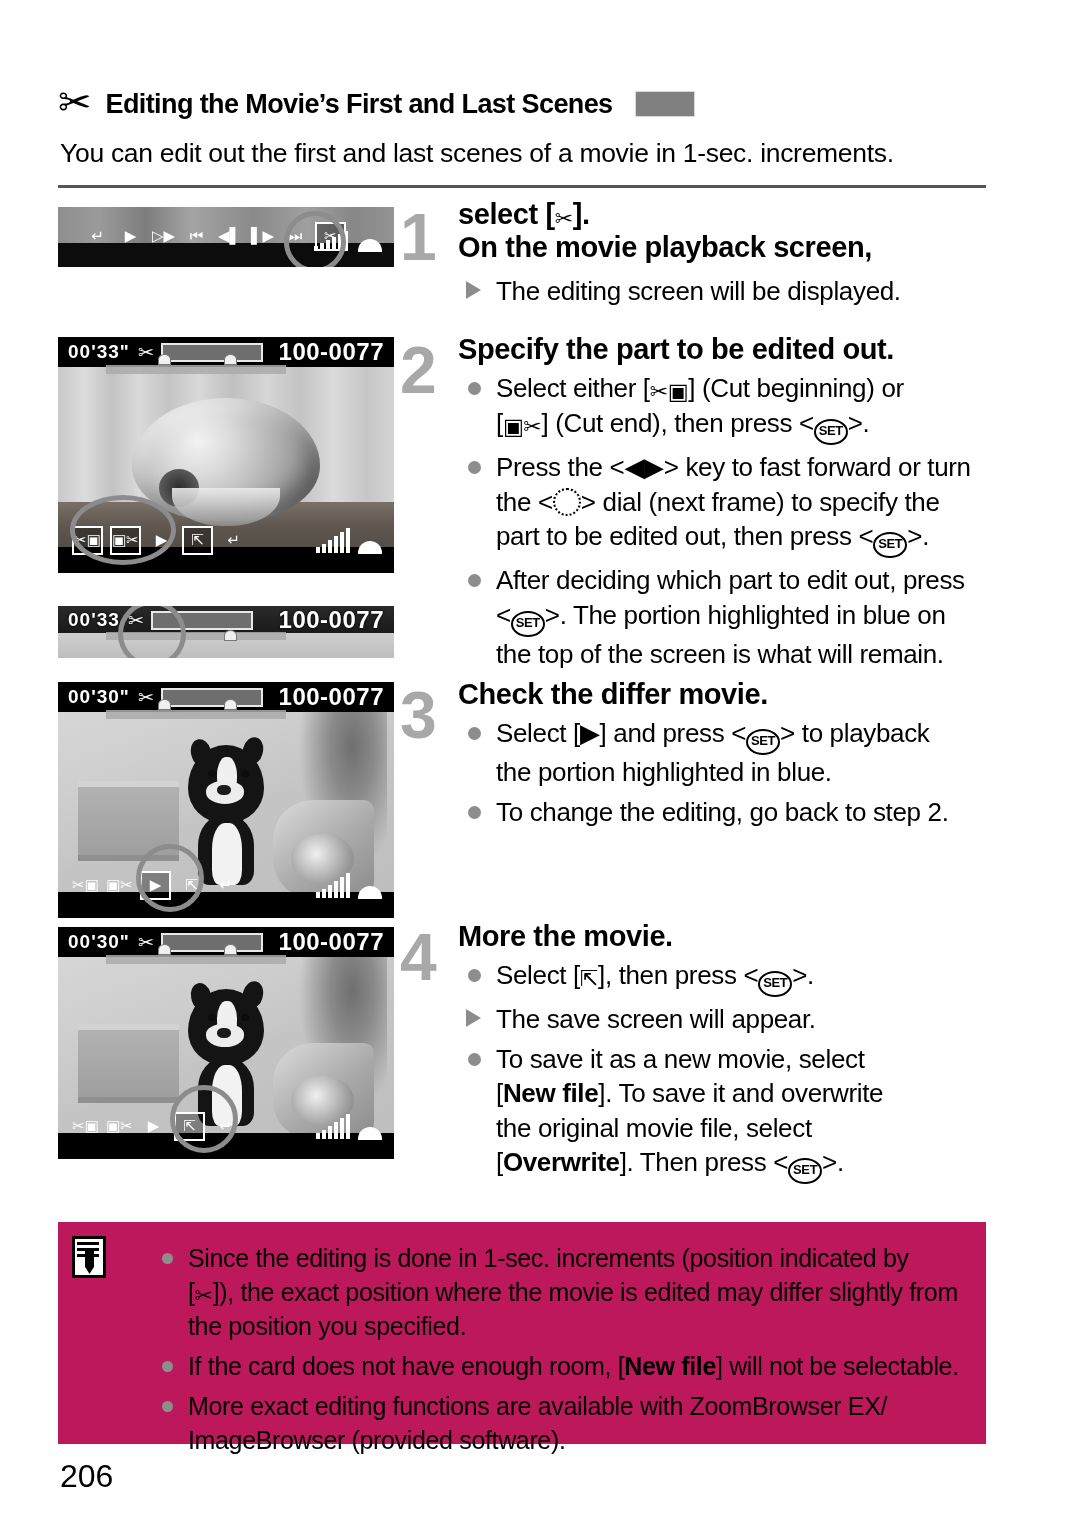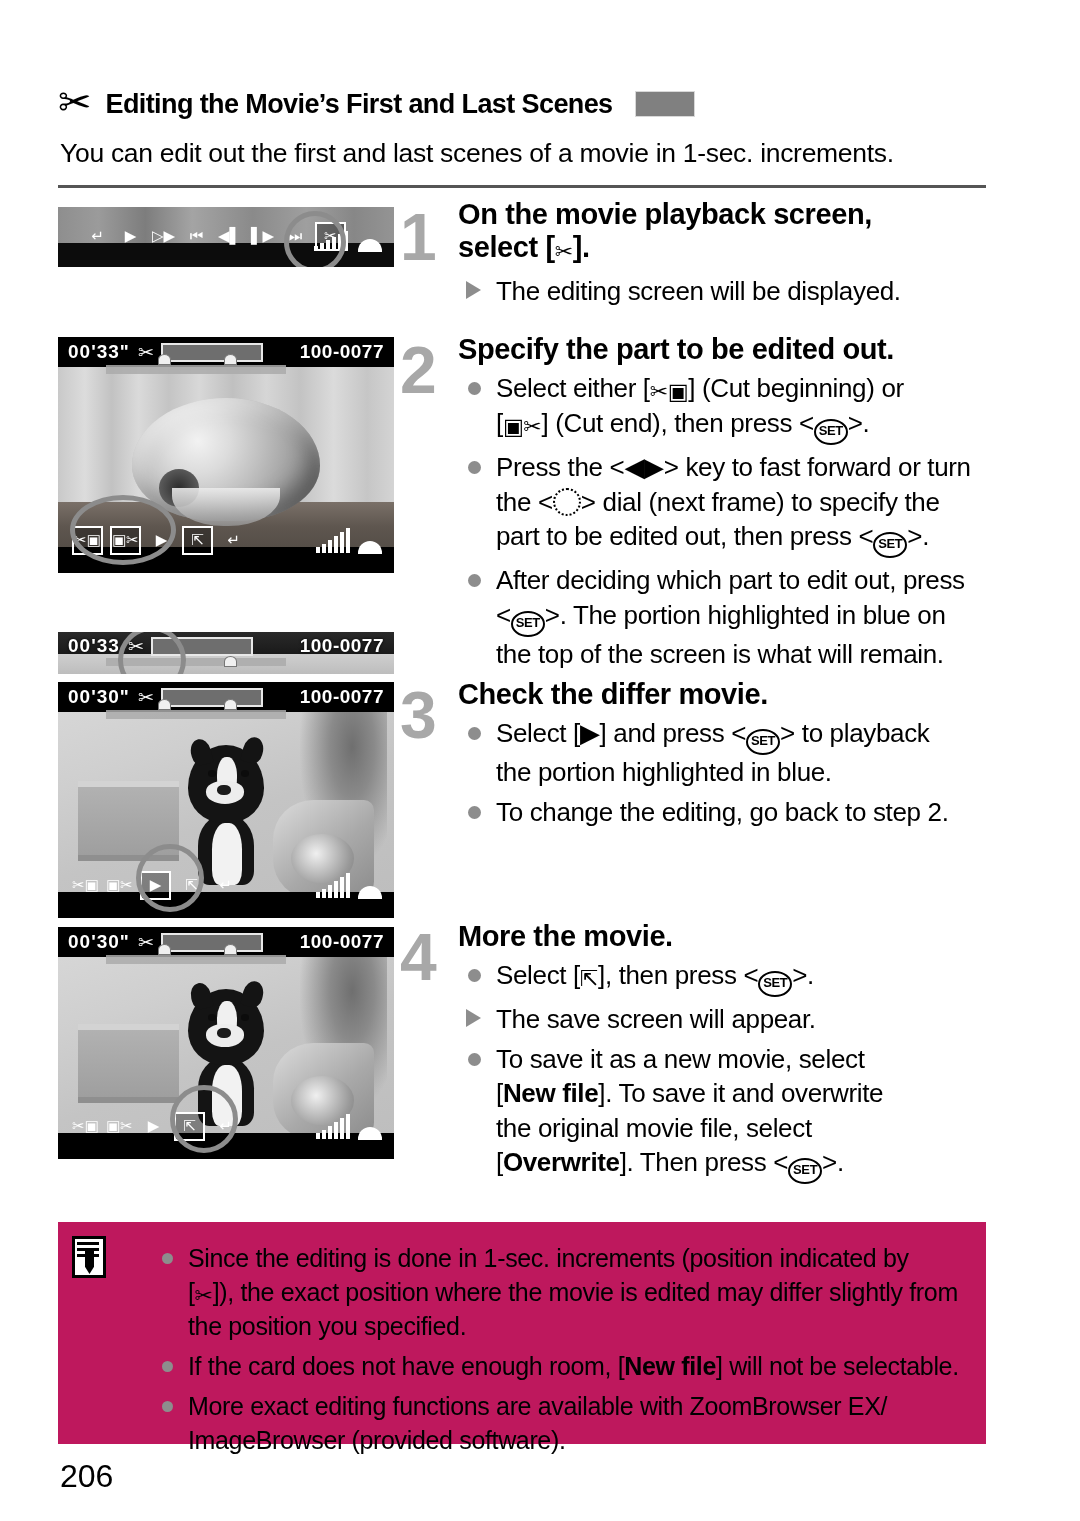--- a/index.html
+++ b/index.html
@@ -20,21 +20,21 @@
 
   .intro{position:absolute;left:60px;top:138px;width:930px;
          font-size:26.5px;letter-spacing:-0.3px;white-space:nowrap;}
   .rule{position:absolute;left:58px;top:185px;width:928px;height:3px;
         background:#555;}
 
   
   .fig{position:absolute;left:58px;background:#000;overflow:hidden;}
   .fig-strip{top:207px;width:336px;height:60px;}
   .fig-flower{top:337px;width:336px;height:236px;}
-  .fig-thin{top:632px;width:336px;height:42px;}
+  .fig-thin{top:606px;width:336px;height:52px;}
   .fig-dog1{top:682px;width:336px;height:236px;}
   .fig-dog2{top:927px;width:336px;height:232px;}
 
   
   .photo{position:absolute;inset:0;}
   .photo-strip{background:
      linear-gradient(90deg,#8e8e8e 0%,#9b9b9b 12%,#7d7d7d 26%,#a4a4a4 40%,
                      #8a8a8a 58%,#9f9f9f 74%,#878787 88%,#949494 100%);}
   .photo-strip:after{content:"";position:absolute;left:0;right:0;bottom:0;
      height:40%;background:#0c0c0c;}
@@ -100,21 +100,21 @@
      letter-spacing:1px;white-space:nowrap;text-shadow:0 0 3px #000;}
   .lcd-scissors{color:#fff;font-size:19px;margin-left:8px;
      font-family:"DejaVu Sans",sans-serif;text-shadow:0 0 3px #000;}
   .lcd-bar{position:relative;margin-left:7px;width:98px;height:15px;
      background:#b9b9b9;border:2px solid #e8e8e8;}
   .lcd-bar-fill{position:absolute;left:0;top:0;bottom:0;width:100%;
      background:#6e6e6e;}
   .lcd-bar-wrap{position:relative;display:flex;align-items:center;}
   .lcd-pip{position:absolute;top:17px;width:11px;height:9px;
      border-radius:50% 50% 0 0;background:#f0f0f0;border:1px solid #777;}
-  .lcd-file{color:#fff;font-size:19px;font-weight:bold;margin-left:auto;
+  .lcd-file{color:#fff;font-size:24px;font-weight:bold;margin-left:auto;
      margin-right:10px;letter-spacing:0.5px;text-shadow:0 0 3px #000;}
   .lcd-underbar{position:absolute;left:48px;top:28px;width:180px;height:9px;
      background:rgba(170,170,170,.85);}
 
   .lcd-bottom{position:absolute;left:0;right:0;bottom:0;height:56px;}
   .lcd-bottom .strip{position:absolute;left:0;right:0;bottom:0;height:26px;
      background:#000;}
   .icon-row{position:absolute;left:14px;bottom:18px;display:flex;
      align-items:center;gap:7px;z-index:3;}
   .ic{width:27px;height:25px;display:flex;align-items:center;
@@ -370,24 +370,24 @@
           <i style="height:25px"></i>
       </div>
       <div class="dial"></div>
     </div>
     <div class="halo" style="left:112px;bottom:6px;width:58px;height:58px;"></div>
   </div>
 
   <div class="step" style="left:400px;top:198px;width:590px;">
     <div class="stepnum" style="left:0;top:6px;">1</div>
     <div style="margin-left:58px;">
-      <div class="stephead">On the movie playback screen,</div>
       <div class="stephead">
         <span>select [</span><span class="filmic">✂</span><span>].</span>
       </div>
+      <div class="stephead">On the movie playback screen,</div>
       <div class="stepbody bl" style="margin-top:10px;">
         <span class="tri"></span>
         <span>The editing screen will be displayed.</span>
       </div>
     </div>
   </div>
 
   <div class="step" style="left:400px;top:333px;width:590px;">
     <div class="stepnum" style="left:0;top:4px;">2</div>
     <div style="margin-left:58px;">

